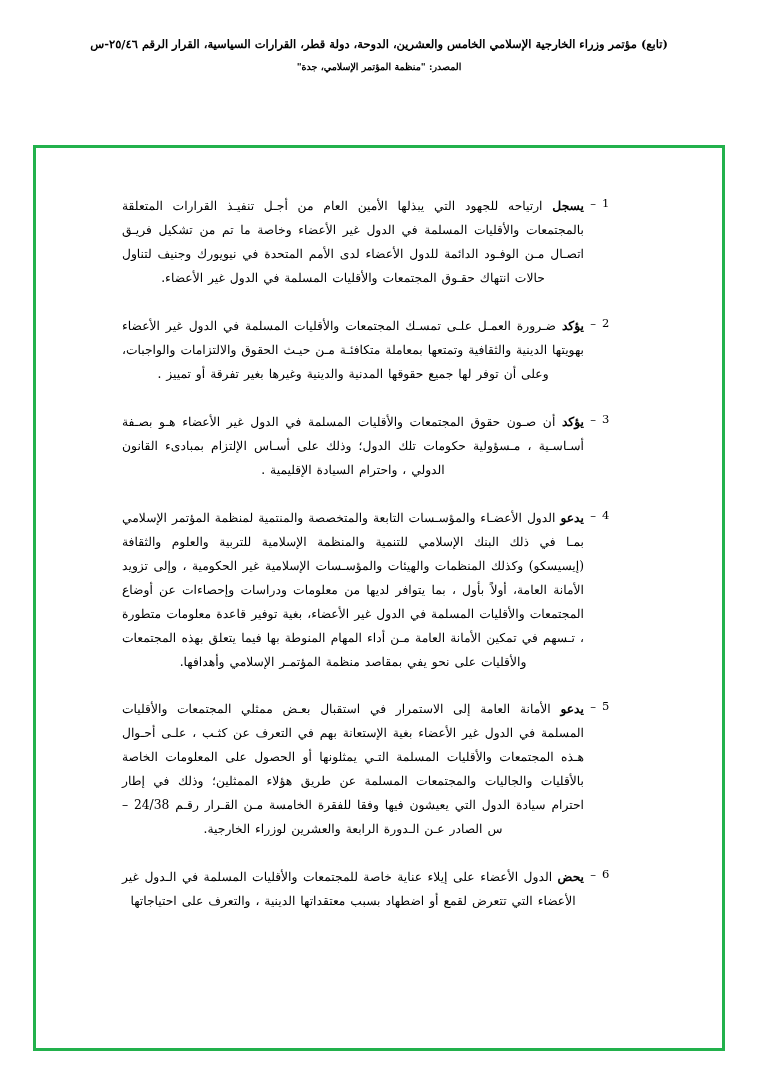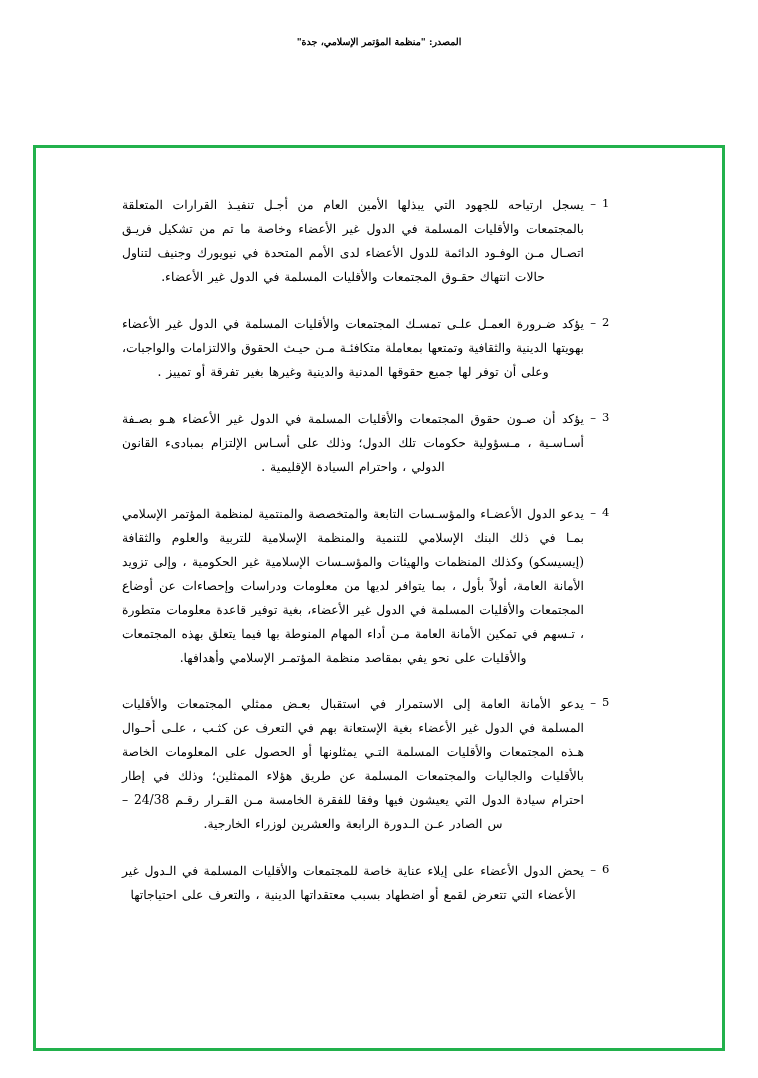--- a/index.html
+++ b/index.html
@@ -88,37 +88,38 @@
   .text-col {
     flex: 1 1 auto;
     font-size: 12.3px;
     line-height: 1.95;
     text-align: justify;
     text-align-last: center;
     direction: rtl;
     word-spacing: 1px;
   }
   .text-col .lead {
-    font-weight: normal;
+    font-weight: bold;
   }
   .footer {
     position: absolute;
     top: 1040px;
     left: 0;
     width: 758px;
     text-align: center;
     font-size: 11px;
   }
 </style>
 </head>
 <body>
 
 <div class="page">
 
   <div class="header">
+    <div class="header-title">(تابع) مؤتمر وزراء الخارجية الإسلامي الخامس والعشرين، الدوحة، دولة قطر، القرارات السياسية، القرار الرقم ٢٥/٤٦-س</div>
     <div class="header-source">المصدر: "منظمة المؤتمر الإسلامي، جدة"</div>
   </div>
 
   <div class="frame">
     <div class="frame-inner">
       <ol class="clauses">
 
         <li>
           <div class="num-col">
             <span class="num">1</span>

